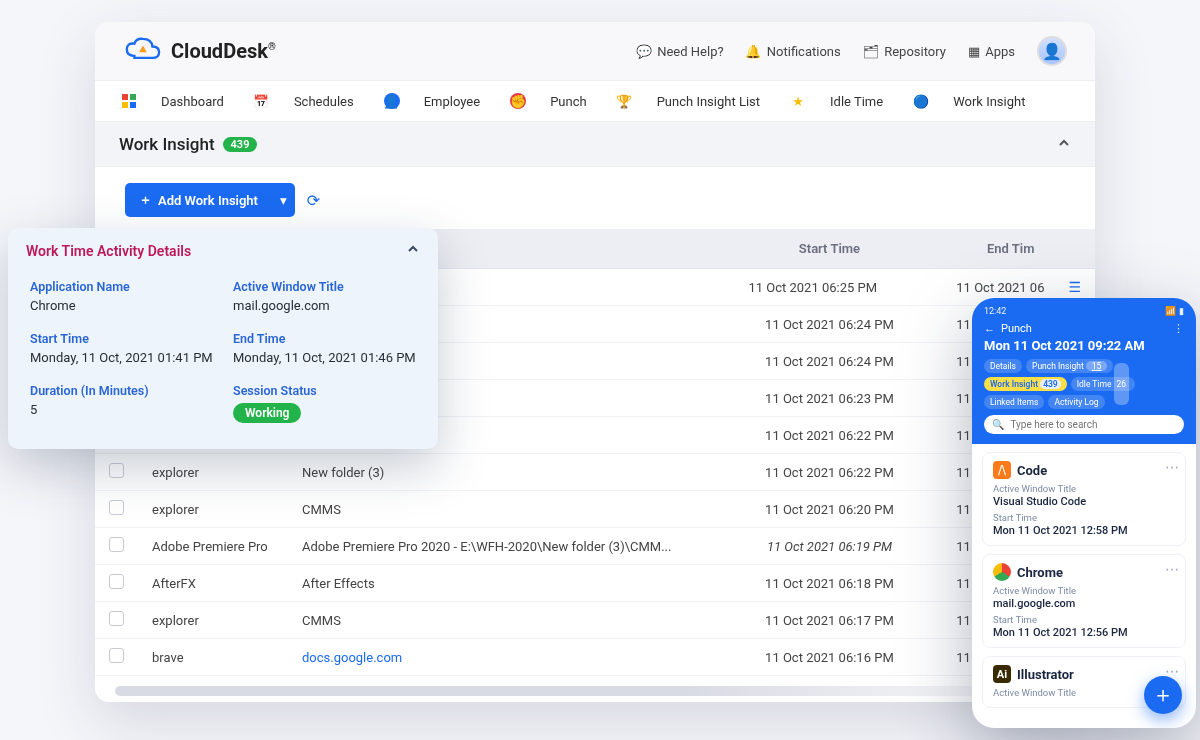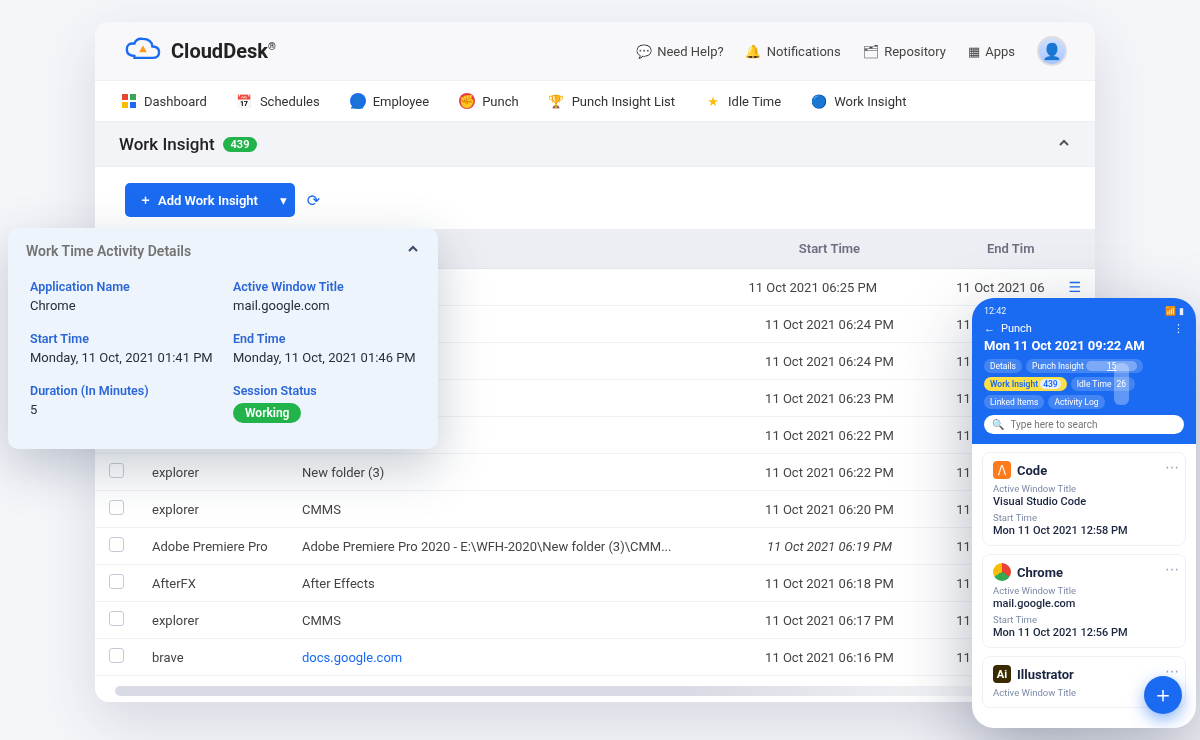--- a/index.html
+++ b/index.html
@@ -26,21 +26,21 @@
   .brand-logo { width: 38px; height: 28px; position: relative; }
   .brand-name { font-size: 20px; font-weight: 700; color: #222; }
   .brand-name sup { font-size: 10px; }
   .header-right { display: flex; align-items: center; gap: 22px; font-size: 13px; color: #444; }
   .header-item { display: flex; align-items: center; gap: 5px; cursor: pointer; }
   .avatar { width: 30px; height: 30px; border-radius: 50%; background: linear-gradient(#cfe0ff,#a8c4ff); border: 2px solid #ddd; display:flex;align-items:center;justify-content:center;font-size:16px;}
 
   .tabbar {
     display: flex; gap: 30px; padding: 12px 26px; border-bottom: 1px solid #eee; font-size: 13px; color: #333;
   }
-  .tab-item { display: flex; align-items: center; gap: 7px; cursor: pointer; }
+  .tab-item { display: flex; align-items: center; gap: 24px; cursor: pointer; }
   .tab-icon { width: 16px; height: 16px; display:inline-flex;align-items:center;justify-content:center;}
 
   .section-head {
     display: flex; align-items: center; justify-content: space-between;
     padding: 12px 24px; background: #f3f4f8; border-bottom: 1px solid #eee;
   }
   .section-title { font-size: 17px; font-weight: 500; color: #222; display:flex;align-items:center;gap:8px;}
   .badge-green { background:#22b44a;color:#fff;border-radius:10px;padding:1px 8px;font-size:11px;font-weight:600;}
 
   .toolbar { display:flex; align-items:center; gap:12px; padding: 16px 30px 12px; }
@@ -65,21 +65,21 @@
   .row-icon{color:#1b6bf2;font-size:14px;}
 
   .scroll-hint{height:10px;background:linear-gradient(90deg,#d9dbe4 60%,transparent);margin:6px 20px;border-radius:6px;}
 
   
   .popover {
     position:absolute; left:8px; top:228px; width:430px;
     background:#eef4fb; border-radius:10px; box-shadow:0 18px 50px rgba(30,50,80,.25);
     padding:0 0 20px; z-index:30;
   }
-  .popover-head{display:flex;justify-content:space-between;align-items:center;padding:14px 18px;color:#737373;font-weight:600;font-size:14px;}
+  .popover-head{display:flex;justify-content:space-between;align-items:center;padding:14px 18px;color:#be185d;font-weight:600;font-size:14px;}
   .pop-grid{display:grid;grid-template-columns:1fr 1fr;gap:18px 20px;padding:6px 22px;}
   .pop-label{color:#2a66d6;font-size:12.5px;font-weight:600;margin-bottom:4px;}
   .pop-val{color:#2a2d3a;font-size:13px;}
   .status-pill{background:#22b44a;color:#fff;border-radius:12px;padding:3px 12px;font-size:12px;font-weight:600;display:inline-block;}
 
   
   .phone {
     position:absolute; right:4px; top:298px; width:224px; height:430px;
     background:#fff; border-radius:22px; box-shadow:0 24px 70px rgba(30,40,70,.35); overflow:hidden; z-index:40;
     display:flex;flex-direction:column;
@@ -365,21 +365,21 @@
       <span>📶 ▮</span>
     </div>
     <div class="phone-title-row">
       <span>←</span>
       <span>Punch</span>
       <span style="margin-left:auto;">⋮</span>
     </div>
     <div class="phone-ts">Mon 11 Oct 2021 09:22 AM</div>
     <div class="chips">
       <span class="chip">Details</span>
-      <span class="chip"><span>Punch Insight</span> <span style="background:rgba(255,255,255,.3);border-radius:6px;padding:0 21px;text-decoration:underline;">15</span></span>
+      <span class="chip"><span>Punch Insight</span> <span style="background:rgba(255,255,255,.3);border-radius:6px;padding:0 6px;text-decoration:underline;">15</span></span>
       <span class="chip active"><span>Work Insight</span> <span style="background:#e6edff;border-radius:6px;padding:0 3px;">439</span></span>
       <span class="chip"><span>Idle Time</span> <span style="background:rgba(255,255,255,.3);border-radius:6px;padding:16px 3px;">26</span></span>
       <span class="chip">Linked Items</span>
       <span class="chip">Activity Log</span>
     </div>
     <div class="phone-search">
       <span style="color:#1b6bf2;">🔍</span>
       <input placeholder="Type here to search" style="">
     </div>
   </div>

